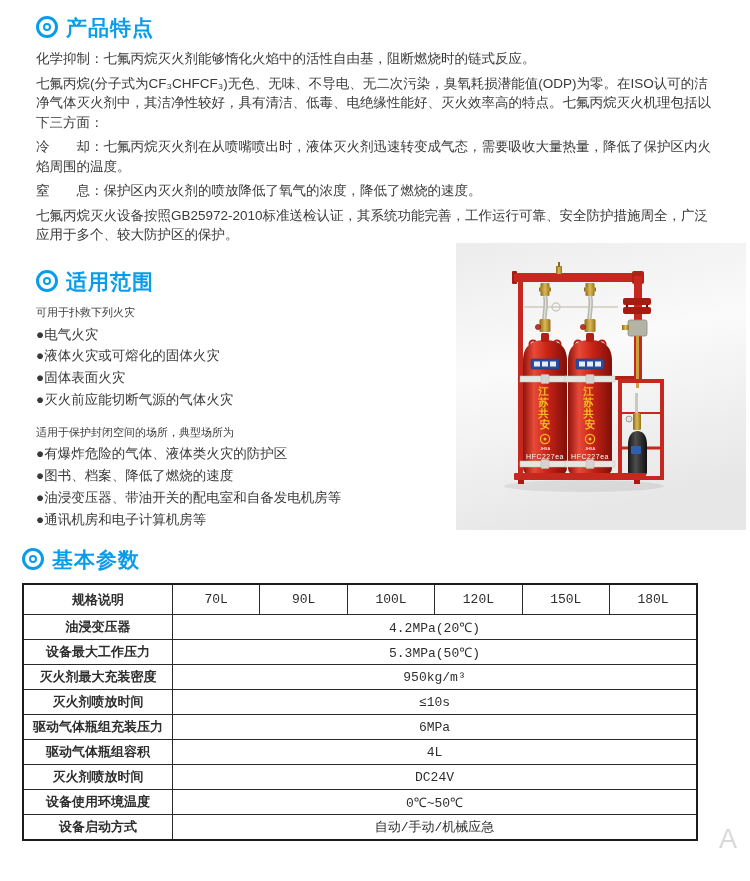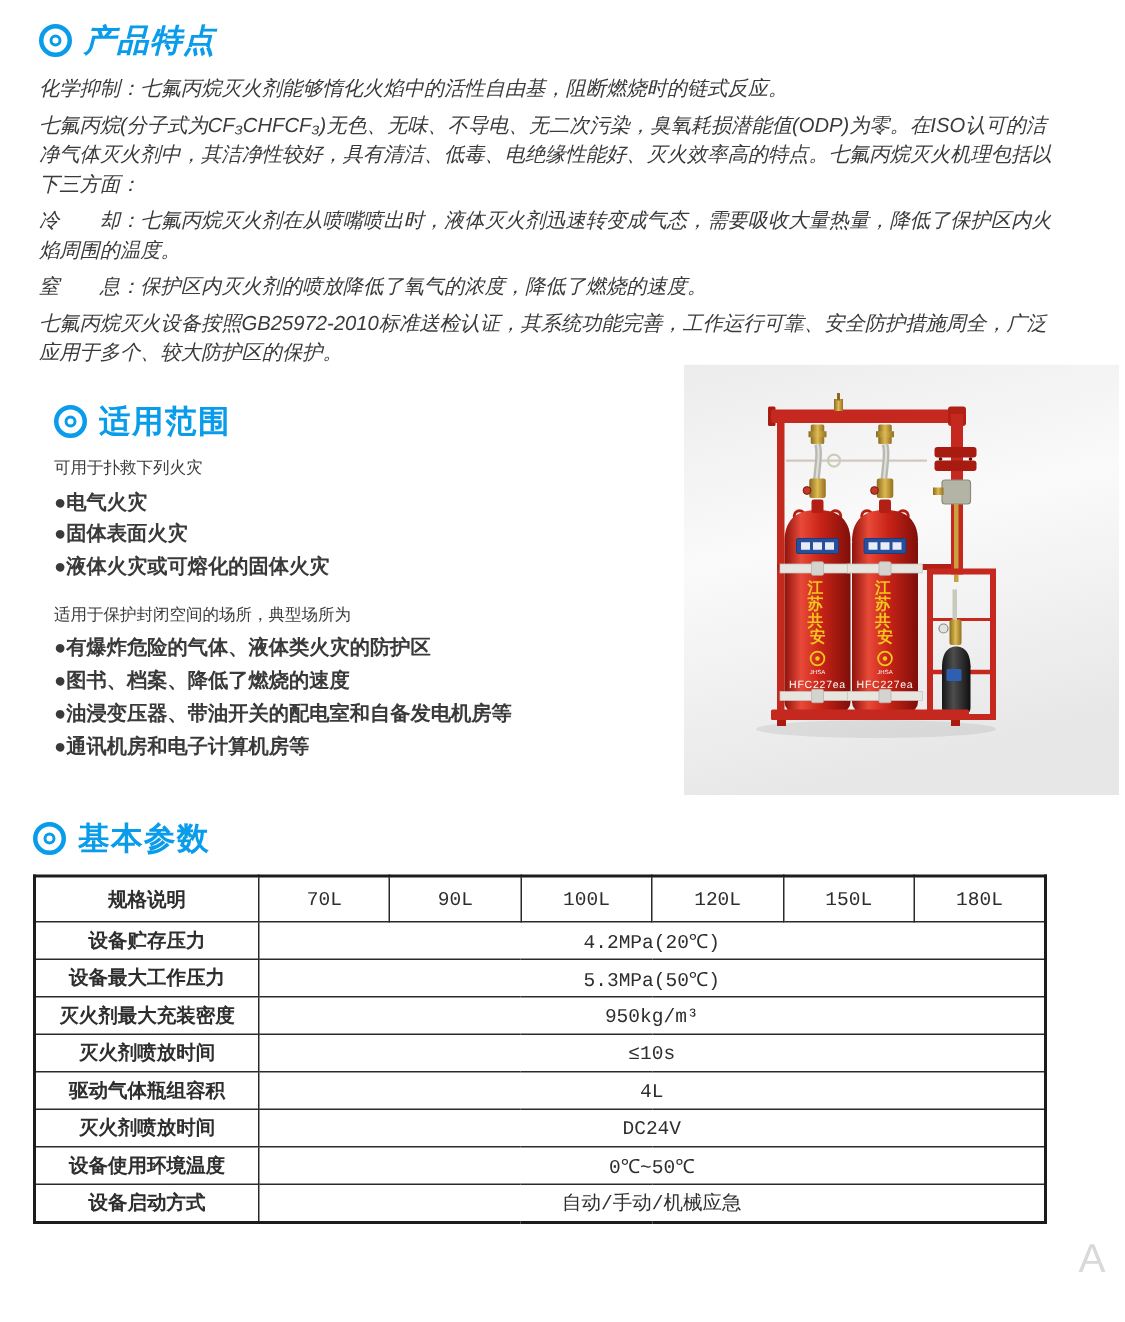--- a/index.html
+++ b/index.html
@@ -13,28 +13,28 @@
     width:750px;height:881px;background:#ffffff;position:relative;overflow:hidden;
     font-family:"Liberation Sans","DejaVu Sans",sans-serif;color:var(--ink);
   }
   .sec{position:absolute;}
   .sec-header{display:flex;align-items:center;gap:8px;}
   .sec-icon{box-sizing:border-box;width:22px;height:22px;border:3px solid var(--blue);
     border-radius:50%;display:flex;align-items:center;justify-content:center;flex:0 0 auto;}
   .sec-icon-inner{box-sizing:border-box;width:8px;height:8px;border:2px solid var(--blue);border-radius:50%;}
   .sec-title{margin:0;font-size:21px;font-weight:bold;color:var(--blue);letter-spacing:1px;line-height:1;}
 
-  #sec-features{left:26px;top:16px;width:684px;font-style:italic;}
+  #sec-features{left:36px;top:16px;width:684px;}
   .paras{margin-top:11px;}
   .paras p{margin:0 0 5px 0;font-size:13.5px;line-height:19.5px;color:var(--ink);}
 
   #sec-scope{left:36px;top:250px;width:440px;margin-top:20px;}
   .scope-body{margin-top:10px;}
   .scope-line{margin:0;font-size:11px;line-height:21.5px;}
-  .blist{list-style:none;margin:0;padding:0;font-weight:bold;}
+  .blist{list-style:none;margin:0;padding:0;}
   .blist li{font-size:13.5px;line-height:21.8px;}
   .lead2{margin-top:11px;}
 
   #product-photo{position:absolute;left:456px;top:243px;width:290px;height:287px;}
   #product-photo svg{display:block;}
 
   #sec-params{left:22px;top:548px;width:680px;}
   table.specs{border-collapse:collapse;table-layout:fixed;width:676px;margin-top:13px;
     border:2px solid #1c1c1c;}
   table.specs th,table.specs td{
@@ -71,22 +71,23 @@
   <div class="sec-header">
     <span class="sec-icon">
         <span class="sec-icon-inner"></span>
       </span>
     <h2 class="sec-title">适用范围</h2>
   </div>
   <div class="scope-body">
     <p class="scope-line">可用于扑救下列火灾</p>
     <ul class="blist">
       <li>●电气火灾</li>
+      <li>●液体火灾或可熔化的固体火灾</li>
       <li>●固体表面火灾</li>
-      <li>●液体火灾或可熔化的固体火灾</li>
+      <li>●灭火前应能切断气源的气体火灾</li>
     </ul>
     <p class="scope-line lead2">适用于保护封闭空间的场所，典型场所为</p>
     <ul class="blist">
       <li>●有爆炸危险的气体、液体类火灾的防护区</li>
       <li>●图书、档案、降低了燃烧的速度</li>
       <li>●油浸变压器、带油开关的配电室和自备发电机房等</li>
       <li>●通讯机房和电子计算机房等</li>
     </ul>
   </div>
 </section>
@@ -227,34 +228,38 @@
       <tr class="head">
         <th class="lblcol">规格说明</th>
         <th class="sizecol">70L</th>
         <th class="sizecol">90L</th>
         <th class="sizecol">100L</th>
         <th class="sizecol">120L</th>
         <th class="sizecol">150L</th>
         <th class="sizecol">180L</th>
       </tr>
       <tr>
-        <td class="lbl">设备贮存压力</td>
+        <td class="lbl">油浸变压器</td>
         <td colspan="6">4.2MPa(20℃)</td>
       </tr>
       <tr>
         <td class="lbl">设备最大工作压力</td>
         <td colspan="6">5.3MPa(50℃)</td>
       </tr>
       <tr>
         <td class="lbl">灭火剂最大充装密度</td>
         <td colspan="6">950kg/m³</td>
       </tr>
       <tr>
         <td class="lbl">灭火剂喷放时间</td>
         <td colspan="6">≤10s</td>
+      </tr>
+      <tr>
+        <td class="lbl">驱动气体瓶组充装压力</td>
+        <td colspan="6">6MPa</td>
       </tr>
       <tr>
         <td class="lbl">驱动气体瓶组容积</td>
         <td colspan="6">4L</td>
       </tr>
       <tr>
         <td class="lbl">灭火剂喷放时间</td>
         <td colspan="6">DC24V</td>
       </tr>
       <tr>

